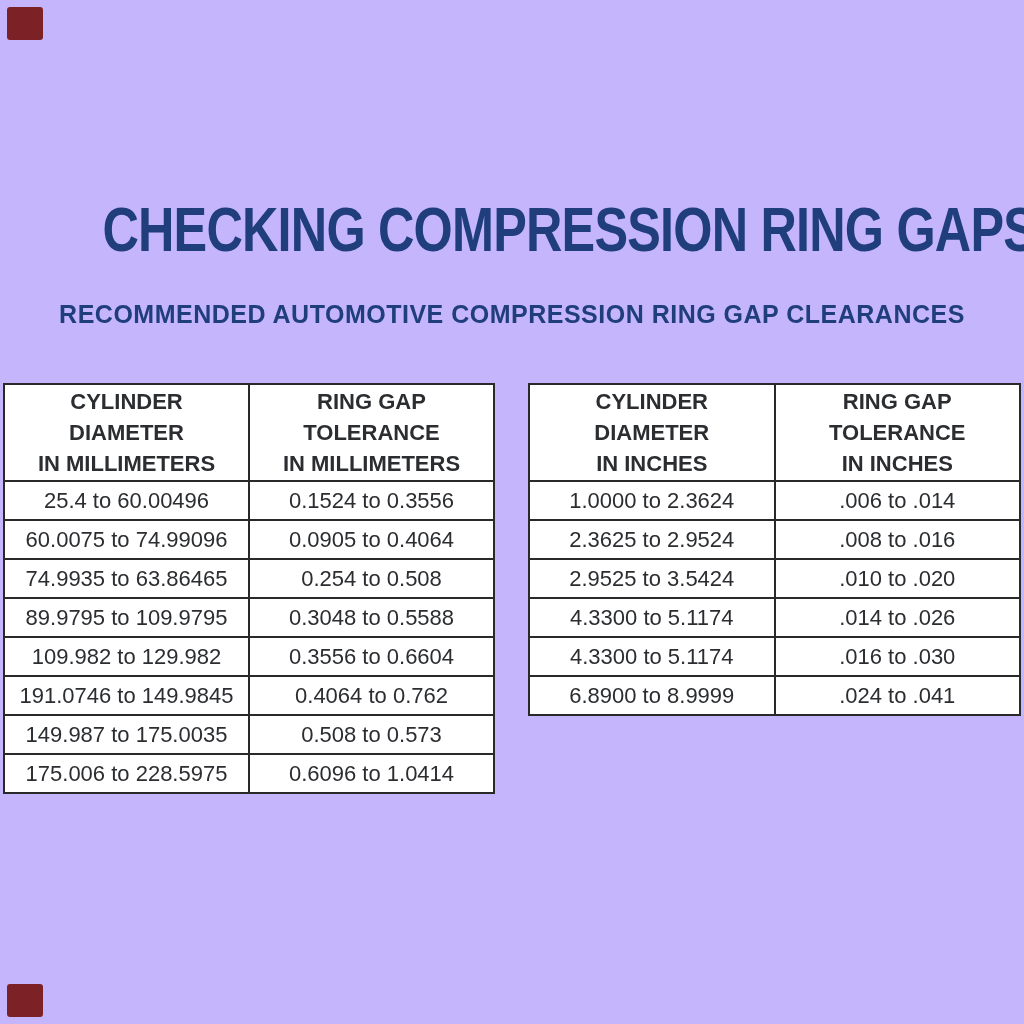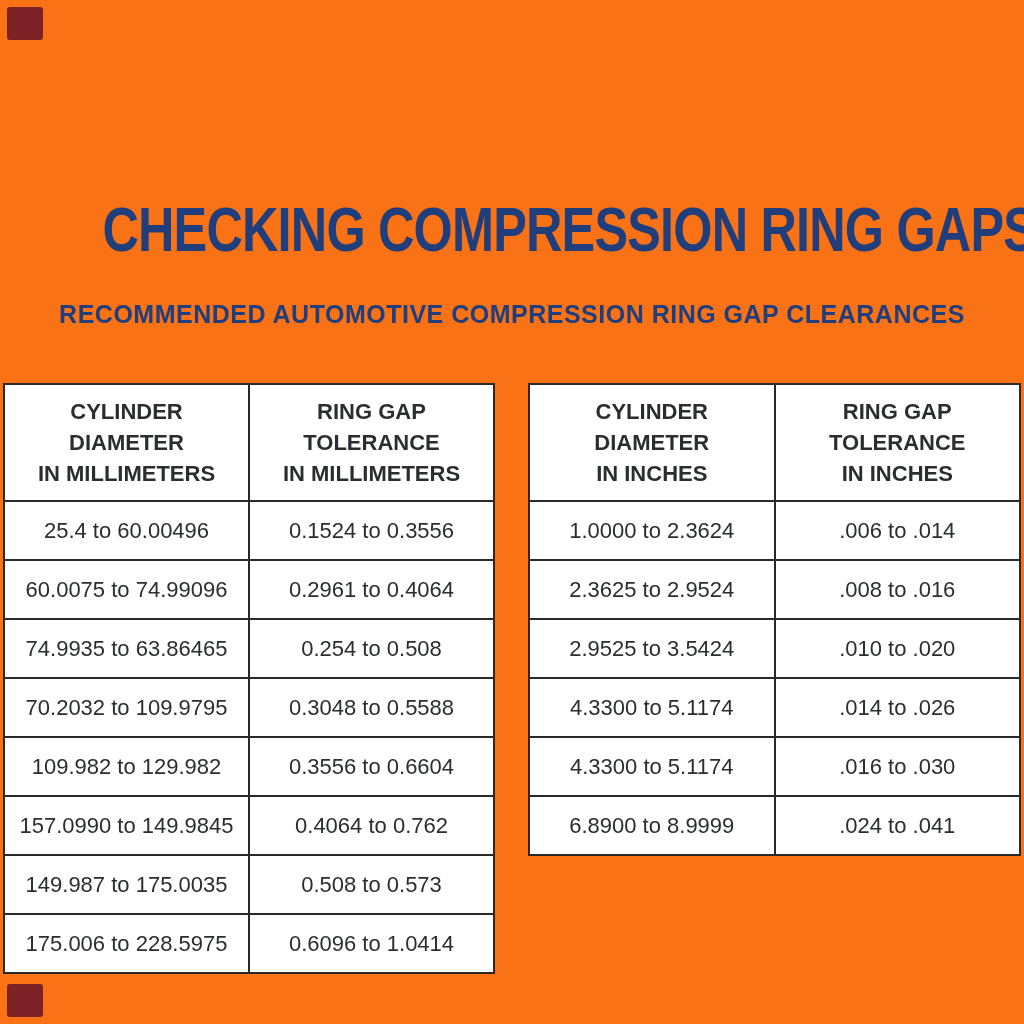--- a/index.html
+++ b/index.html
@@ -1,20 +1,20 @@
 <!DOCTYPE html>
 <html style="--heading-blue: #213e7c; --table-border: #29292b; --table-text: #2b2d30; --corner-mark: #7c2227;"><head>
 <meta charset="utf-8">
 <style>
   html, body { margin: 0; padding: 0; background: #ffffff; }
   .page {
     position: relative;
     width: 1024px;
     height: 1024px;
-    background: #f97316;
+    background: #c4b5fd;
     overflow: hidden;
     font-family: "Liberation Sans", sans-serif;
   }
   .corner-mark {
     position: absolute;
     left: 7px;
     width: 36px;
     height: 33px;
     background: var(--corner-mark, #7c2227);
     border-radius: 3px;
@@ -67,21 +67,21 @@
     background: #ffffff;
   }
   table.gap-table.metric { left: 3px;  width: 492px; }
   table.gap-table.inches { left: 528px; width: 493px; }
 
   .gap-table th, .gap-table td {
     border: 2px solid var(--table-border, #29292b);
     text-align: center;
     vertical-align: middle;
     color: var(--table-text, #2b2d30);
-    padding: 10px;
+    padding: 0;
   }
   .gap-table th {
     height: 95px;
     font-size: 22px;
     font-weight: bold;
     line-height: 31px;
   }
   .gap-table td {
     height: 37px;
     font-size: 22px;
@@ -117,36 +117,36 @@
           </th>
         </tr>
       </thead>
       <tbody>
         <tr>
           <td>25.4 to 60.00496</td>
           <td>0.1524 to 0.3556</td>
         </tr>
         <tr>
           <td>60.0075 to 74.99096</td>
-          <td>0.2961 to 0.4064</td>
+          <td>0.0905 to 0.4064</td>
         </tr>
         <tr>
           <td>74.9935 to 63.86465</td>
           <td>0.254 to 0.508</td>
         </tr>
         <tr>
-          <td>70.2032 to 109.9795</td>
+          <td>89.9795 to 109.9795</td>
           <td>0.3048 to 0.5588</td>
         </tr>
         <tr>
           <td>109.982 to 129.982</td>
           <td>0.3556 to 0.6604</td>
         </tr>
         <tr>
-          <td>157.0990 to 149.9845</td>
+          <td>191.0746 to 149.9845</td>
           <td>0.4064 to 0.762</td>
         </tr>
         <tr>
           <td>149.987 to 175.0035</td>
           <td>0.508 to 0.573</td>
         </tr>
         <tr>
           <td>175.006 to 228.5975</td>
           <td>0.6096 to 1.0414</td>
         </tr>

